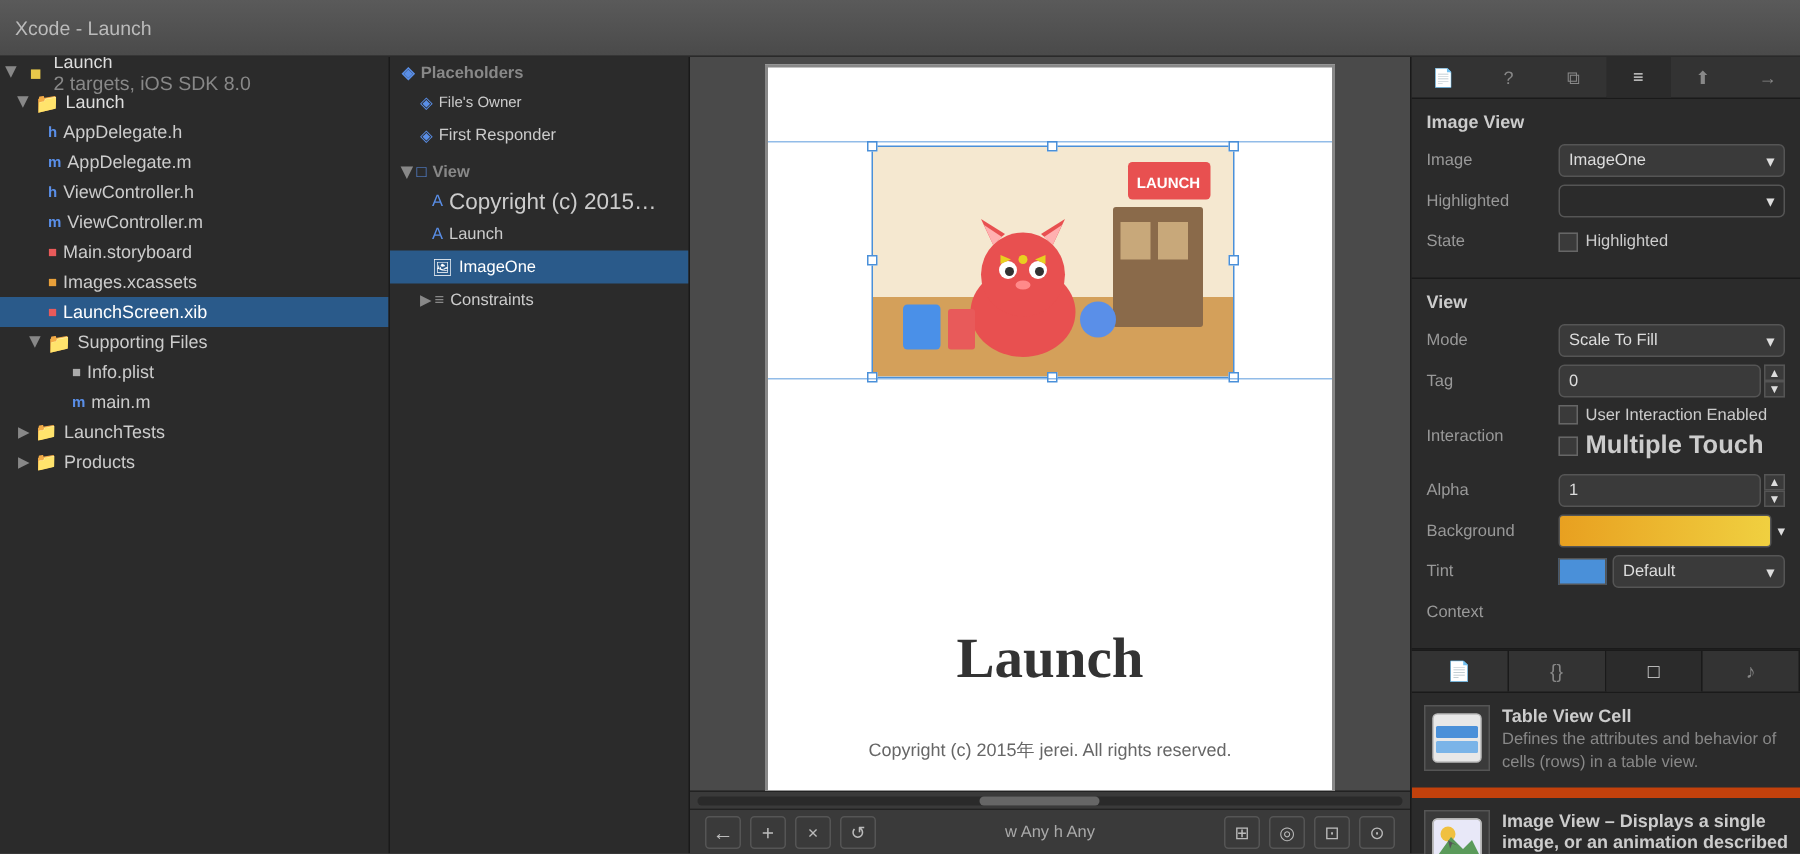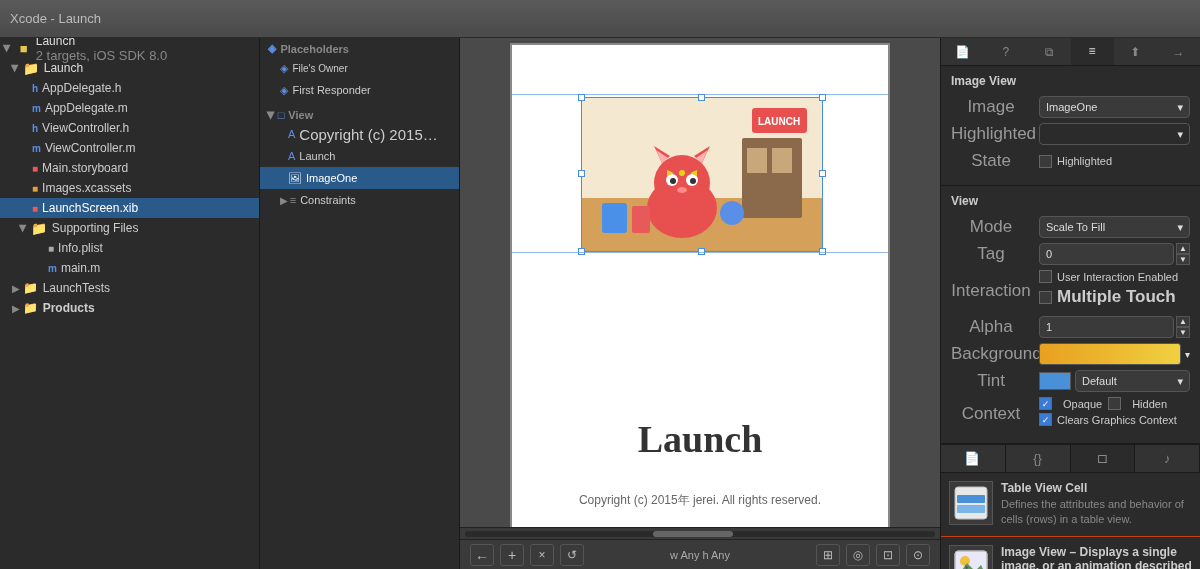--- a/index.html
+++ b/index.html
@@ -183,23 +183,23 @@
 
     .inspector-row {
       display: flex;
       align-items: center;
       margin-bottom: 5px;
       min-height: 22px;
     }
 
     .inspector-label {
       width: 80px;
-      text-align: center;
+      text-align: left;
       color: #999;
-      font-size: 17px;
+      font-size: 11px;
       margin-right: 8px;
       flex-shrink: 0;
     }
 
     .inspector-control {
       flex: 1;
       display: flex;
       align-items: center;
     }
 
@@ -287,21 +287,21 @@
 
     .object-list {
       flex: 1;
       overflow-y: auto;
     }
 
     .object-item {
       display: flex;
       align-items: flex-start;
       padding: 8px 8px;
-      border-bottom: 1px solid #c2410c;
+      border-bottom: 7px solid #c2410c;
       cursor: pointer;
     }
 
     .object-icon {
       width: 44px;
       height: 44px;
       background: #3a3a3a;
       border: 1px solid #555;
       margin-right: 8px;
       flex-shrink: 0;
@@ -446,21 +446,21 @@
 
     <div class="sidebar-item" style="padding-left:12px;">
       <span class="outline-triangle">▶</span>
       <span style="color:#e8c84a;margin-right:4px;">📁</span>
       <span style="color:#ccc;">LaunchTests</span>
     </div>
 
     <div class="sidebar-item" style="padding-left:12px;">
       <span class="outline-triangle">▶</span>
       <span style="color:#e8c84a;margin-right:4px;">📁</span>
-      <span style="color:#ccc;font-weight:bold;">Products</span>
+      <span style="color:#ccc;">Products</span>
     </div>
   </div>
 
   <div class="outline-panel">
 
     <div class="outline-section-header">
       <span style="color:#5a8fe8;margin-right:4px;">◈</span>
       <span>Placeholders</span>
     </div>
     <div class="outline-item" style="padding-left:20px;">
@@ -691,32 +691,20 @@
           <div class="tint-swatch"></div>
           <div class="select-control" style="width:auto;flex:1;">
             <span>Default</span>
             <span>▾</span>
           </div>
         </div>
       </div>
 
       <div class="inspector-row">
         <span class="inspector-label">Context</span>
-        <div class="inspector-control" style="flex-direction:column;align-items:flex-start;">
-          <div style="display:flex;align-items:center;gap:6px;margin-bottom:3px;">
-            <div class="checkbox checked"></div>
-            <span style="font-size:11px;color:#ccc;">Opaque</span>
-            <div class="checkbox"></div>
-            <span style="font-size:11px;color:#ccc;">Hidden</span>
-          </div>
-          <div class="checkbox-row">
-            <div class="checkbox checked"></div>
-            <span style="font-size:11px;color:#ccc;">Clears Graphics Context</span>
-          </div>
-        </div>
       </div>
     </div>
 
     <div class="object-library">
       <div class="object-library-tabs">
         <div class="lib-tab">📄</div>
         <div class="lib-tab">{}</div>
         <div class="lib-tab active">□</div>
         <div class="lib-tab">♪</div>
       </div>

